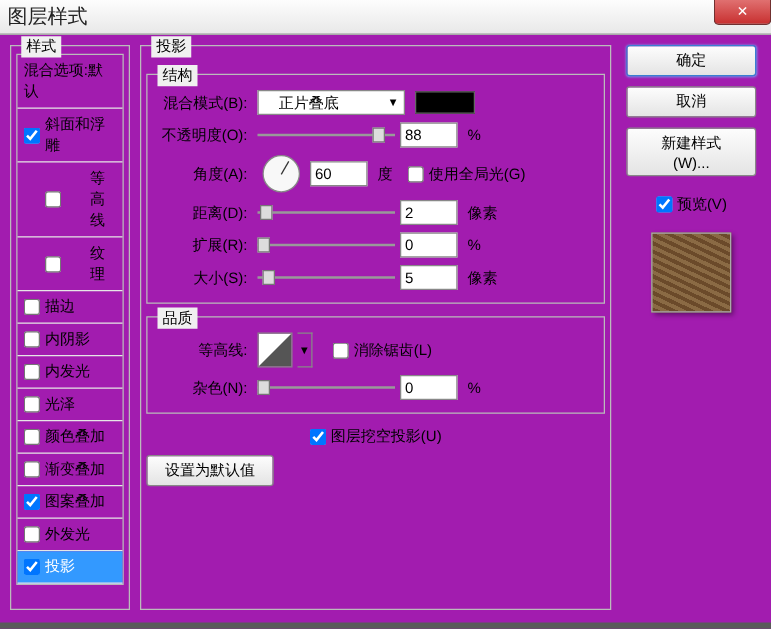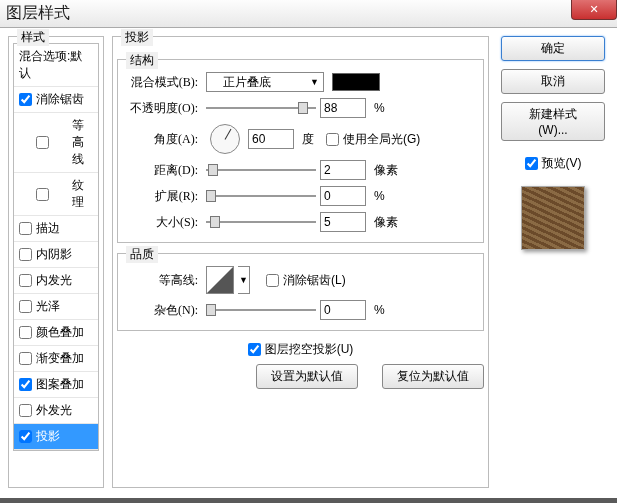--- a/index.html
+++ b/index.html
@@ -1,45 +1,45 @@
 <!DOCTYPE html>
 <html><head>
 <meta charset="utf-8">
 <style>
 * { box-sizing: border-box; margin: 0; padding: 0; font-family: "Microsoft YaHei", SimSun, sans-serif; font-size: 12px; }
 body { background: #5a5a5a; width: 617px; height: 503px; overflow: hidden; }
 .titlebar { height: 28px; background: linear-gradient(#fdfdfd, #e8e8e8); display: flex; align-items: center; padding: 0 6px; border-bottom: 1px solid #aaa; position: relative; }
 .titlebar .title { font-size: 16px; color: #222; }
 .close-btn { position: absolute; right: 0; top: 0; width: 46px; height: 20px; background: linear-gradient(#e07070, #c83030); border: 1px solid #703030; border-top: none; border-radius: 0 0 4px 4px; color: #fff; display: flex; align-items: center; justify-content: center; font-size: 11px; cursor: pointer; }
-.main { display: flex; padding: 8px; gap: 8px; height: 470px; background: #ffffff; }
+.main { display: flex; padding: 8px; gap: 8px; height: 470px; background: #a21caf; }
 .styles-panel { width: 96px; }
 .fieldset { border: 1px solid #bbb; padding: 6px 4px 4px 4px; position: relative; margin-bottom: 10px; }
 .fieldset .legend { position: absolute; top: -8px; left: 8px; background: #f0f0f0; padding: 0 4px; font-size: 12px; }
 .styles-list { border: 1px solid #bbb; }
 .style-item { padding: 4px 5px; display: flex; align-items: center; gap: 4px; border-bottom: 1px solid #e6e6e6; cursor: pointer; }
 .style-item.no-check { padding-left: 5px; }
 .style-item.selected { background: #3399ff; color: #fff; }
 .style-item input[type=checkbox] { width: 13px; height: 13px; }
 .style-item.indent { padding-left: 22px; gap: 23px; }
 .center-panel { flex: 1; }
 .structure-row { display: flex; align-items: center; margin: 6px 0; gap: 4px; }
-.structure-row .label { width: 80px; text-align: right; padding-right: 4px; font-family: Liberation Serif, serif; }
+.structure-row .label { width: 80px; text-align: right; padding-right: 4px; }
 .select-box { border: 1px solid #888; background: #fff; height: 20px; width: 118px; display: flex; align-items: center; padding: 0 16px; position: relative; }
 .select-box::after { content: "▼"; position: absolute; right: 4px; font-size: 9px; }
 .color-swatch { width: 48px; height: 18px; border: 1px solid #666; background: #000; margin-left: 4px; }
 .slider { position: relative; width: 110px; height: 16px; }
 .slider-track { position: absolute; top: 7px; left: 0; right: 0; height: 2px; background: #999; }
 .slider-thumb { position: absolute; top: 2px; width: 10px; height: 12px; background: #ddd; border: 1px solid #777; }
 .num-input { width: 46px; height: 20px; border: 1px solid #888; padding: 0 3px; text-align: left; background: #fff; }
 .unit { margin-left: 4px; }
 .angle-dial { width: 30px; height: 30px; border: 1px solid #888; border-radius: 50%; background: #f8f8f8; position: relative; margin: 0 4px; }
 .angle-dial::after { content: ""; position: absolute; width: 12px; height: 1px; background: #333; top: 50%; left: 50%; transform-origin: left center; transform: rotate(-60deg); }
 .curve-box { width: 28px; height: 28px; border: 1px solid #888; background: linear-gradient(135deg, #fff 49%, #555 51%); display: inline-block; vertical-align: middle; }
 .curve-arrow { width: 12px; display: inline-flex; align-items: center; justify-content: center; font-size: 9px; border: 1px solid #888; border-left: none; height: 28px; vertical-align: middle; }
-.btn-row { display: flex; gap: 24px; justify-content: flex-end; margin-top: 6px; }
+.btn-row { display: flex; gap: 40px; justify-content: flex-start; margin-top: 6px; }
 .btn { border: 1px solid #888; background: linear-gradient(#fdfdfd,#e4e4e4); padding: 3px 14px; border-radius: 3px; cursor: pointer; min-width: 90px; text-align: center; }
 .right-panel { width: 112px; display: flex; flex-direction: column; gap: 8px; align-items: center; }
 .right-panel .btn { width: 104px; }
 .btn.primary { border: 1px solid #3a7fd0; box-shadow: 0 0 2px #6bb0ff; }
 .preview-check { display: flex; align-items: center; gap: 4px; margin-top: 6px; }
 .preview-img { width: 64px; height: 64px; border: 1px solid #aaa; background: #7a5a3a; margin-top: 6px; background-image: repeating-linear-gradient(25deg, #6b4a2a 0 3px, #8a6a44 3px 6px), repeating-linear-gradient(115deg, rgba(0,0,0,0.2) 0 2px, transparent 2px 5px); box-shadow: 2px 2px 4px rgba(0,0,0,0.4); }
 .knockout-row { display: flex; justify-content: center; align-items: center; gap: 4px; margin: 8px 0 4px; }
 .chk { width: 13px; height: 13px; }
 </style>
 </head>
@@ -55,21 +55,21 @@
   <div class="styles-panel">
     <div class="fieldset" style="height:452px;">
       <div class="legend">样式</div>
       <div class="styles-list">
         <div class="style-item no-check">
           <span>混合选项:默认</span>
         </div>
         <div id="styles-container">
             <div class="style-item">
               <input type="checkbox" checked="" style="">
-              <span>消除锯齿</span>
+              <span>斜面和浮雕</span>
             </div>
             <div class="style-item indent">
               <input type="checkbox" style="">
               <span>等高线</span>
             </div>
             <div class="style-item indent">
               <input type="checkbox" style="">
               <span>纹理</span>
             </div>
             <div class="style-item">
@@ -200,21 +200,20 @@
         </div>
       </div>
 
       <div class="knockout-row">
         <input type="checkbox" class="chk" checked="" style="">
         <span>图层挖空投影(U)</span>
       </div>
 
       <div class="btn-row">
         <div class="btn">设置为默认值</div>
-        <div class="btn">复位为默认值</div>
       </div>
     </div>
   </div>
 
   <div class="right-panel">
     <div class="btn primary">确定</div>
     <div class="btn">取消</div>
     <div class="btn">新建样式(W)...</div>
     <div class="preview-check">
       <input type="checkbox" class="chk" checked="" style="">

